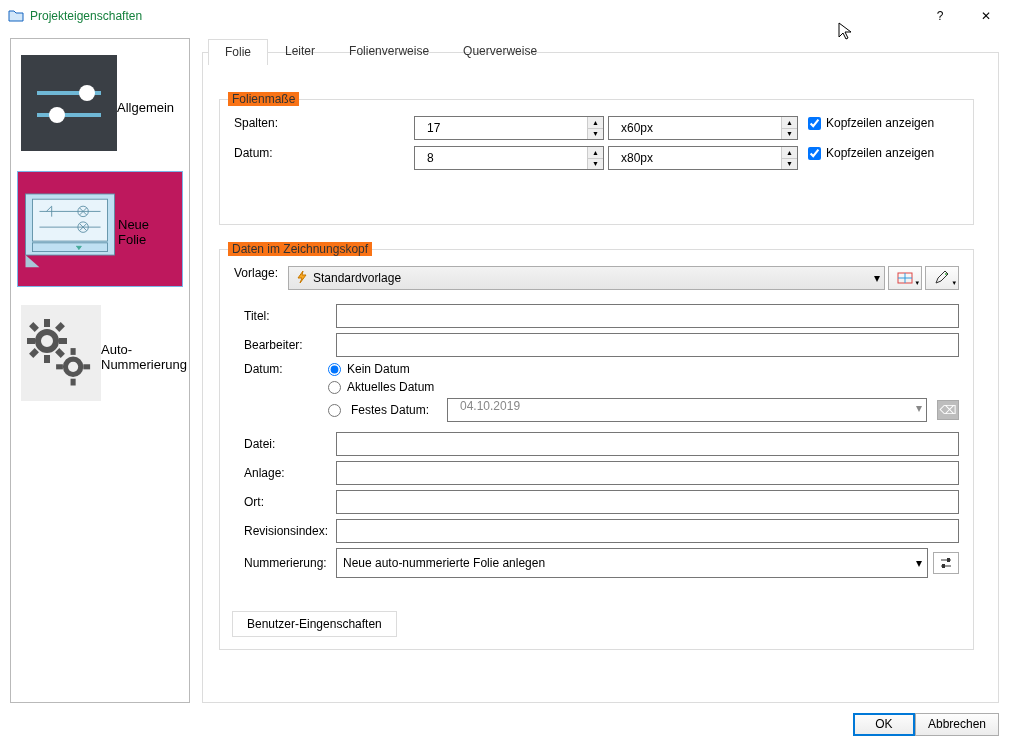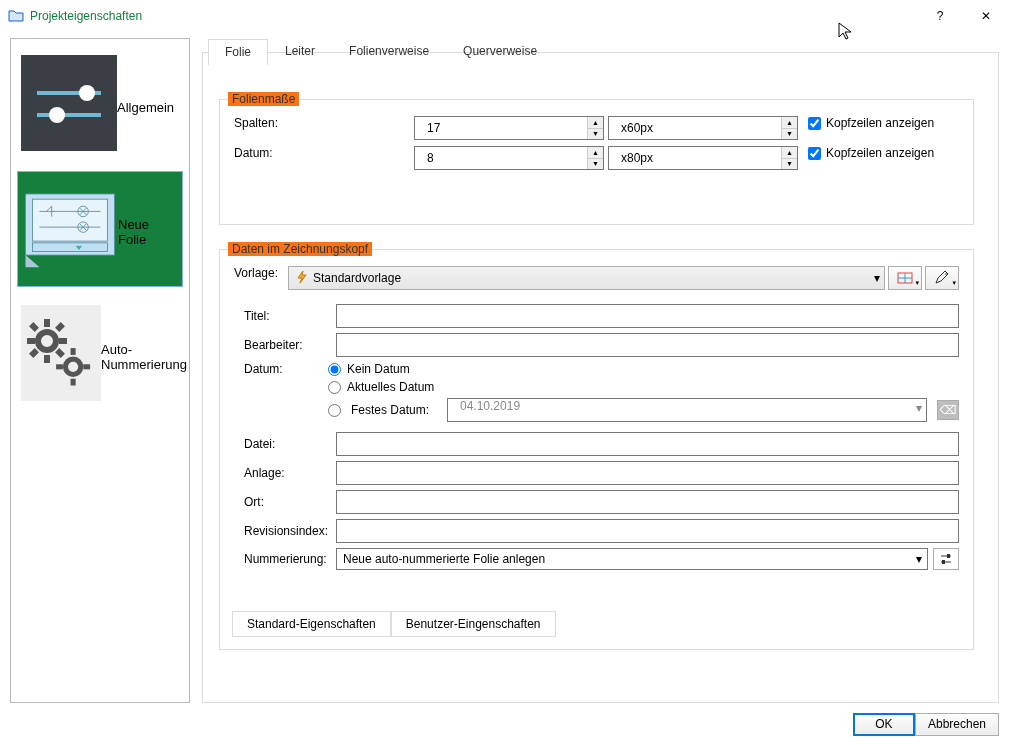--- a/index.html
+++ b/index.html
@@ -5,21 +5,21 @@
   * { box-sizing: border-box; font-family: "Segoe UI", Tahoma, sans-serif; font-size: 12px; }
   body { margin: 0; background: #fff; width: 1009px; height: 745px; overflow: hidden; }
   .titlebar { height: 32px; display: flex; align-items: center; padding: 0 0 0 8px; background: #fff; }
   .titlebar .icon { width: 16px; height: 16px; margin-right: 6px; color: #1976d2; }
   .titlebar .title { flex: 1; color: #15803d; font-size: 12px; }
   .titlebar .btn { width: 46px; height: 32px; display: flex; align-items: center; justify-content: center; color: #000; }
   .cursor { position: absolute; left: 838px; top: 22px; pointer-events: none; }
   .outer { position: absolute; left: 10px; top: 38px; right: 10px; bottom: 42px; }
   .sidebar { position: absolute; left: 0; top: 0; width: 180px; bottom: 0; border: 1px solid #b9b9b9; padding: 8px 6px; }
   .nav-item { display: flex; flex-direction: row; align-items: center; padding: 8px 4px 10px; margin-bottom: 10px; }
-  .nav-item.selected { background: #15803d; border: 1px solid #7ab6e8; }
+  .nav-item.selected { background: #be185d; border: 1px solid #7ab6e8; }
   .nav-item .icon-box { width: 96px; height: 96px; background: #3a3f45; display: flex; align-items: center; justify-content: center; }
   .nav-item .icon-box.light { background: none; }
   .nav-item .cap { margin-top: 8px; font-size: 13px; }
   .content { position: absolute; left: 192px; top: 0; right: 0; bottom: 0; }
   .content-frame { position: absolute; left: 0; top: 14px; right: 0; bottom: 0; border: 1px solid #dcdcdc; }
   .tabs { position: absolute; left: 6px; top: 0; height: 26px; display: flex; z-index: 2; }
   .tab { padding: 5px 16px 0; height: 26px; border: 1px solid transparent; border-bottom: none; color: #333; }
   .tab.active { background: #fff; border-color: #dcdcdc; position: relative; top: 1px; }
   .group { position: absolute; border: 1px solid #dcdcdc; }
   .group .legend { position: absolute; top: -8px; left: 8px; background: #f97316; padding: 0 4px; font-size: 12px; color: #333; }
@@ -37,21 +37,21 @@
   .vorlage-sel { flex: 1; height: 24px; border: 1px solid #adadad; background: linear-gradient(#f2f2f2,#e6e6e6); display: flex; align-items: center; padding: 0 20px 0 6px; position: relative; }
   .vorlage-sel .dd { position: absolute; right: 4px; }
   .sm-btn { width: 34px; height: 24px; border: 1px solid #adadad; background: linear-gradient(#fdfdfd,#ececec); display: flex; align-items: center; justify-content: center; margin-left: 3px; position: relative; }
   .sm-btn .dd-sm { position: absolute; right: 2px; bottom: 2px; font-size: 7px; }
   .radio-row { display: flex; align-items: center; gap: 6px; margin-bottom: 4px; }
   .radio-row input { margin: 0; }
   .date-combo { display: flex; align-items: center; gap: 10px; }
   .date-input { width: 480px; color: #888; background: #fff; position: relative; }
   .date-input .dd { position: absolute; right: 4px; top: 2px; color: #888; }
   .clear-btn { width: 22px; height: 20px; background: #bdbdbd; color: #fff; display: flex; align-items: center; justify-content: center; font-size: 10px; border: 1px solid #aaa; }
-  .sel-combo { flex: 1; height: 22px; border: 1px solid #767676; padding: 0 8px 0 6px; display: flex; align-items: center; position: relative; background: #fff; }
+  .sel-combo { flex: 1; height: 30px; border: 1px solid #767676; padding: 0 8px 0 6px; display: flex; align-items: center; position: relative; background: #fff; }
   .sel-combo .dd { position: absolute; right: 5px; }
   .cfg-btn { width: 26px; height: 22px; border: 1px solid #adadad; margin-left: 5px; display: flex; align-items: center; justify-content: center; }
   .subtabs { position: absolute; left: 12px; bottom: 12px; display: flex; }
   .subtab { padding: 5px 14px; border: 1px solid #dcdcdc; background: #fff; }
   .footer { position: absolute; left: 0; right: 0; bottom: 0; height: 42px; display: flex; align-items: center; justify-content: flex-end; padding: 0 10px; }
   .footer .btn { min-width: 62px; height: 23px; border: 1px solid #adadad; background: linear-gradient(#fdfdfd,#ececec); display: flex; align-items: center; justify-content: center; padding: 0 12px; }
   .footer .btn.primary { border: 1px solid #0078d7; box-shadow: inset 0 0 0 1px #0078d7; }
   .form-row { display: flex; align-items: center; margin-bottom: 5px; }
   .form-lbl { width: 92px; color: #000; }
 </style>
@@ -288,21 +288,20 @@
                     <line x1="2" y1="10" x2="12" y2="10" stroke="#333"></line>
                     <rect x="8" y="2" width="3" height="4" fill="#333"></rect>
                     <rect x="3" y="8" width="3" height="4" fill="#333"></rect>
                   </svg>
               </div>
             </div>
           </div>
         </div>
 
         <div class="subtabs">
-          <div class="subtab"><span>Standard-Eigenschaften</span></div>
           <div class="subtab"><span>Benutzer-Eingenschaften</span></div>
         </div>
       </div>
 
     </div>
   </div>
 </div>
 
 <div class="footer">
   <div class="btn primary">

